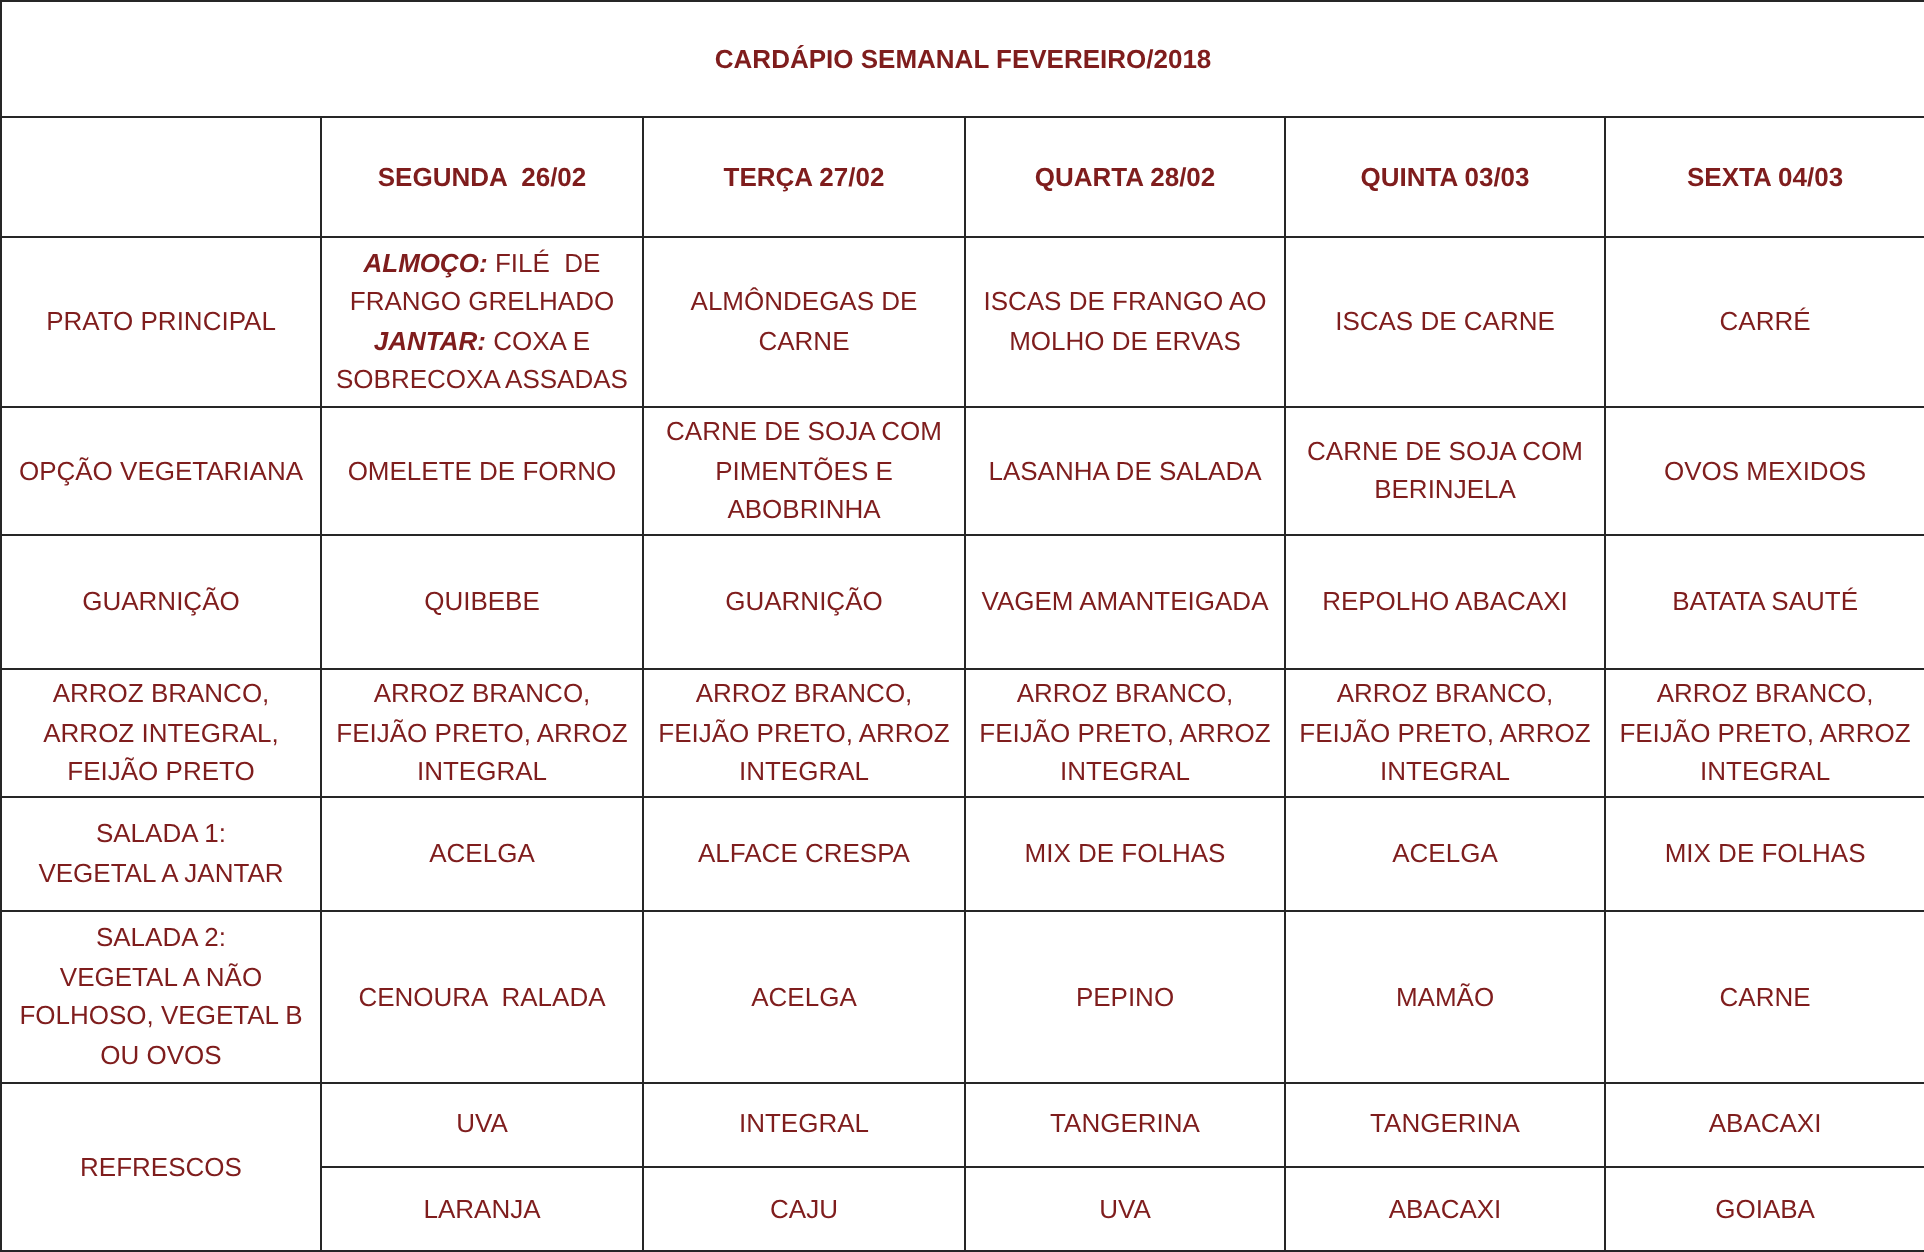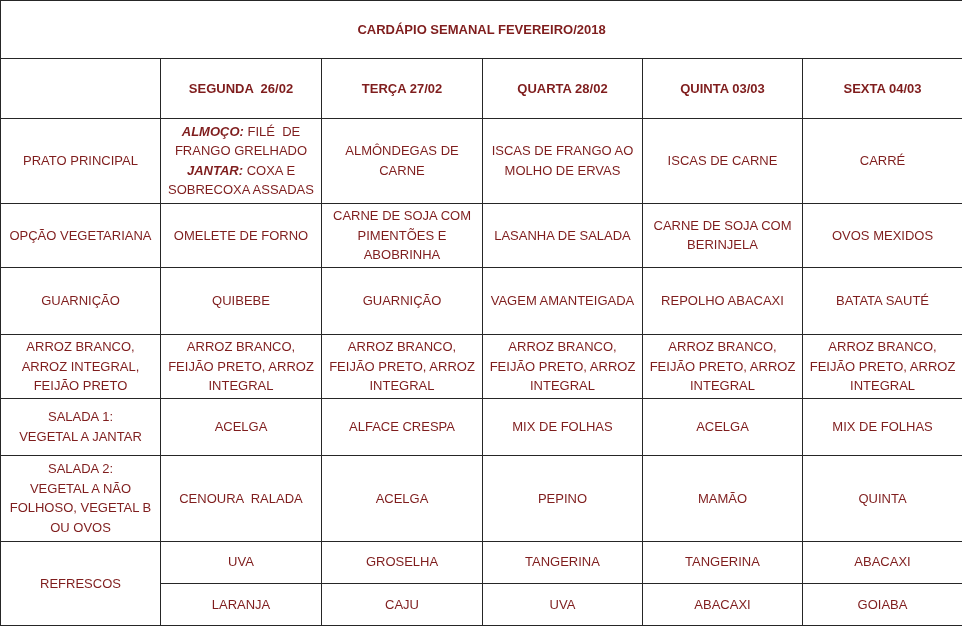--- a/index.html
+++ b/index.html
@@ -143,27 +143,27 @@
 
     <tr class="r-salada2">
       <td class="label-cell">
         <span class="label-line cell-text">SALADA 2:</span>
         <span class="label-line cell-text">VEGETAL A NÃO FOLHOSO, VEGETAL B OU OVOS</span>
       </td>
       <td><span class="cell-text">CENOURA  RALADA</span></td>
       <td><span class="cell-text">ACELGA</span></td>
       <td><span class="cell-text">PEPINO</span></td>
       <td><span class="cell-text">MAMÃO</span></td>
-      <td><span class="cell-text">QUINTA</span></td>
+      <td><span class="cell-text">CARNE</span></td>
     </tr>
 
     <tr class="r-refr1">
       <td class="label-cell" rowspan="2"><span class="cell-text">REFRESCOS</span></td>
       <td><span class="cell-text">UVA</span></td>
-      <td><span class="cell-text">GROSELHA</span></td>
+      <td><span class="cell-text">INTEGRAL</span></td>
       <td><span class="cell-text">TANGERINA</span></td>
       <td><span class="cell-text">TANGERINA</span></td>
       <td><span class="cell-text">ABACAXI</span></td>
     </tr>
     <tr class="r-refr2">
       <td><span class="cell-text">LARANJA</span></td>
       <td><span class="cell-text">CAJU</span></td>
       <td><span class="cell-text">UVA</span></td>
       <td><span class="cell-text">ABACAXI</span></td>
       <td><span class="cell-text">GOIABA</span></td>

